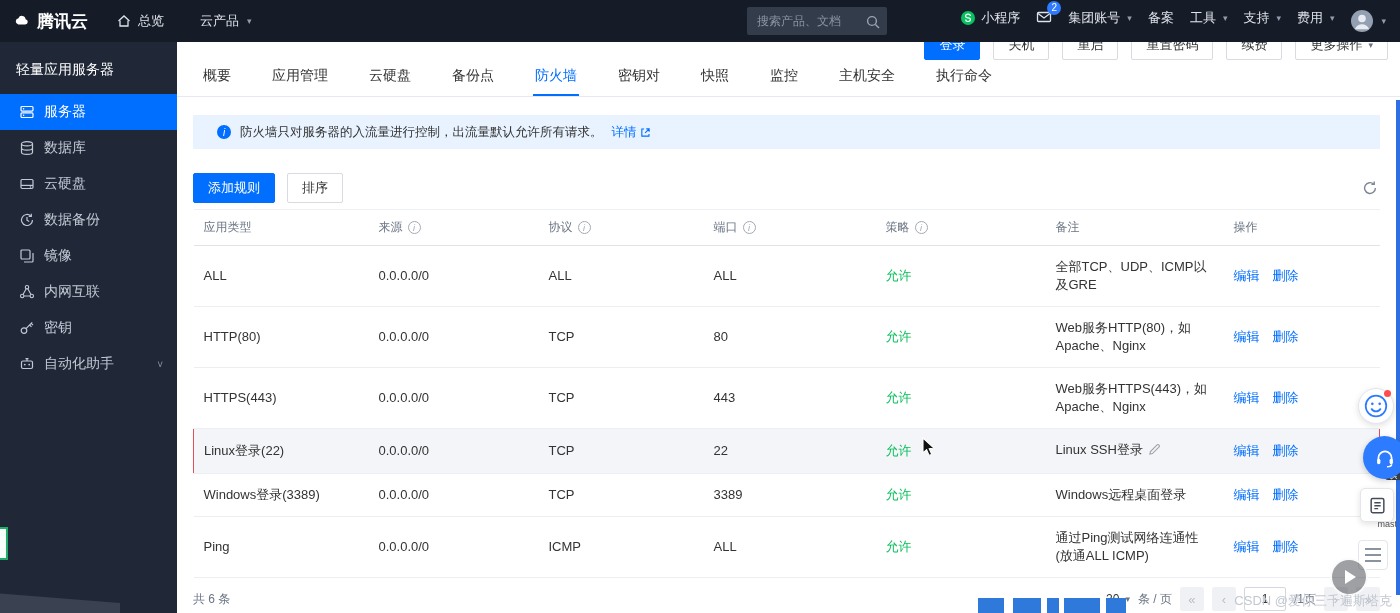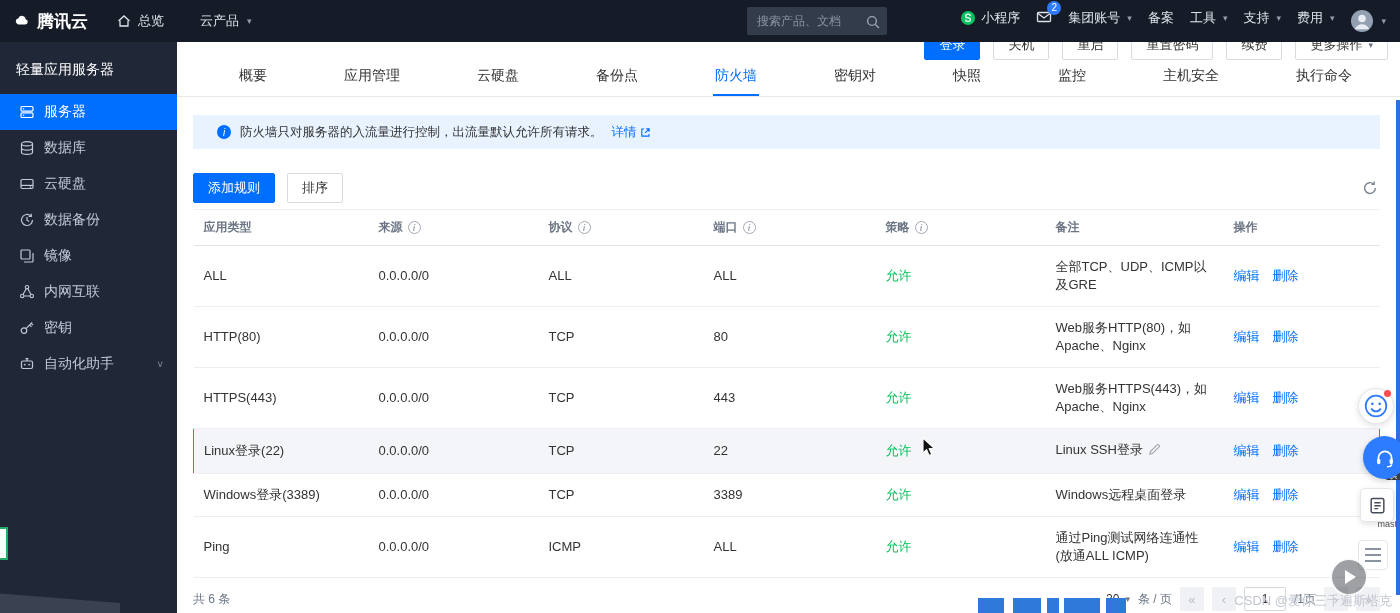--- a/index.html
+++ b/index.html
@@ -38,38 +38,38 @@
 
   
   .main { position:absolute; left:177px; top:42px; right:0; bottom:0; background:#fff; }
   .actions-strip { position:relative; height:21px; }
   .actions-row { position:absolute; top:-12px; right:12px; display:flex; gap:13px; }
   .btn { height:30px; padding:0 14px; font-size:13px; border-radius:2px; border:1px solid #d8dbe0;
          background:#fff; color:#333; display:inline-flex; align-items:center; gap:4px; cursor:pointer; }
   .btn.primary { background:var(--accent,#006eff); border-color:var(--accent,#006eff); color:#fff; }
 
   .tabs { height:34px; border-bottom:1px solid #e7e9ee; display:flex; align-items:flex-end; padding-left:26px; gap:41px; }
-  .tab { font-size:14px; color:#333; padding-bottom:11px; cursor:pointer; position:relative; white-space:nowrap;margin-left:36px; }
+  .tab { font-size:14px; color:#333; padding-bottom:11px; cursor:pointer; position:relative; white-space:nowrap; }
   .tab.active { color:var(--accent,#006eff); }
   .tab.active::after { content:""; position:absolute; left:-2px; right:-2px; bottom:0; height:2px; background:var(--accent,#006eff); }
 
   .content { padding:0 20px 0 16px; }
   .banner { margin-top:18px; height:34px; background:var(--banner-bg,#e8f3ff); display:flex; align-items:center;
             padding:0 12px 0 24px; font-size:12.5px; color:#333; gap:9px; }
   .info-blue { width:14px; height:14px; border-radius:50%; background:var(--accent,#006eff); color:#fff;
                font-size:10px; font-style:italic; display:inline-flex; align-items:center; justify-content:center; flex:0 0 auto; }
   .banner .link { color:var(--accent,#006eff); display:inline-flex; align-items:center; gap:3px; cursor:pointer; }
   .banner .link svg { width:11px; height:11px; }
 
   .toolbar { margin-top:24px; display:flex; align-items:center; gap:12px; position:relative; }
   .refresh { position:absolute; right:2px; top:7px; width:16px; height:16px; color:#7d8694; cursor:pointer; }
   .refresh svg { width:16px; height:16px; display:block; }
 
   table.rules { margin-top:6px; width:100%; border-collapse:collapse; font-size:13px; color:#333; table-layout:fixed; }
-  table.rules thead th { text-align:left; font-weight:bold; color:#6b7585; font-size:12px; height:36px;
+  table.rules thead th { text-align:left; font-weight:normal; color:#6b7585; font-size:12px; height:36px;
                          border-bottom:1px solid #e0e3e8; border-top:1px solid #eef0f3; padding:0 10px; }
   .hwrap { display:flex; align-items:center; gap:5px; }
   .info { width:13px; height:13px; border-radius:50%; border:1px solid #a2a9b4; color:#a2a9b4; font-size:9px;
           font-style:italic; display:inline-flex; align-items:center; justify-content:center; cursor:pointer; flex:0 0 auto; }
   table.rules tbody td { border-bottom:1px solid #eceef1; padding:12px 10px; vertical-align:middle; line-height:18px; }
   .policy { color:var(--allow-green,#0abf5b); }
   td.act a { color:var(--accent,#006eff); text-decoration:none; margin-right:13px; cursor:pointer; }
   tr.hl td { background:#f3f5f8; border-top:1px solid var(--highlight-red,#e34d59); border-bottom:1px solid var(--highlight-red,#e34d59); }
   tr.hl td:first-child { border-left:1px solid var(--highlight-red,#e34d59); }
   tr.hl td:last-child  { border-right:1px solid var(--highlight-red,#e34d59); }

